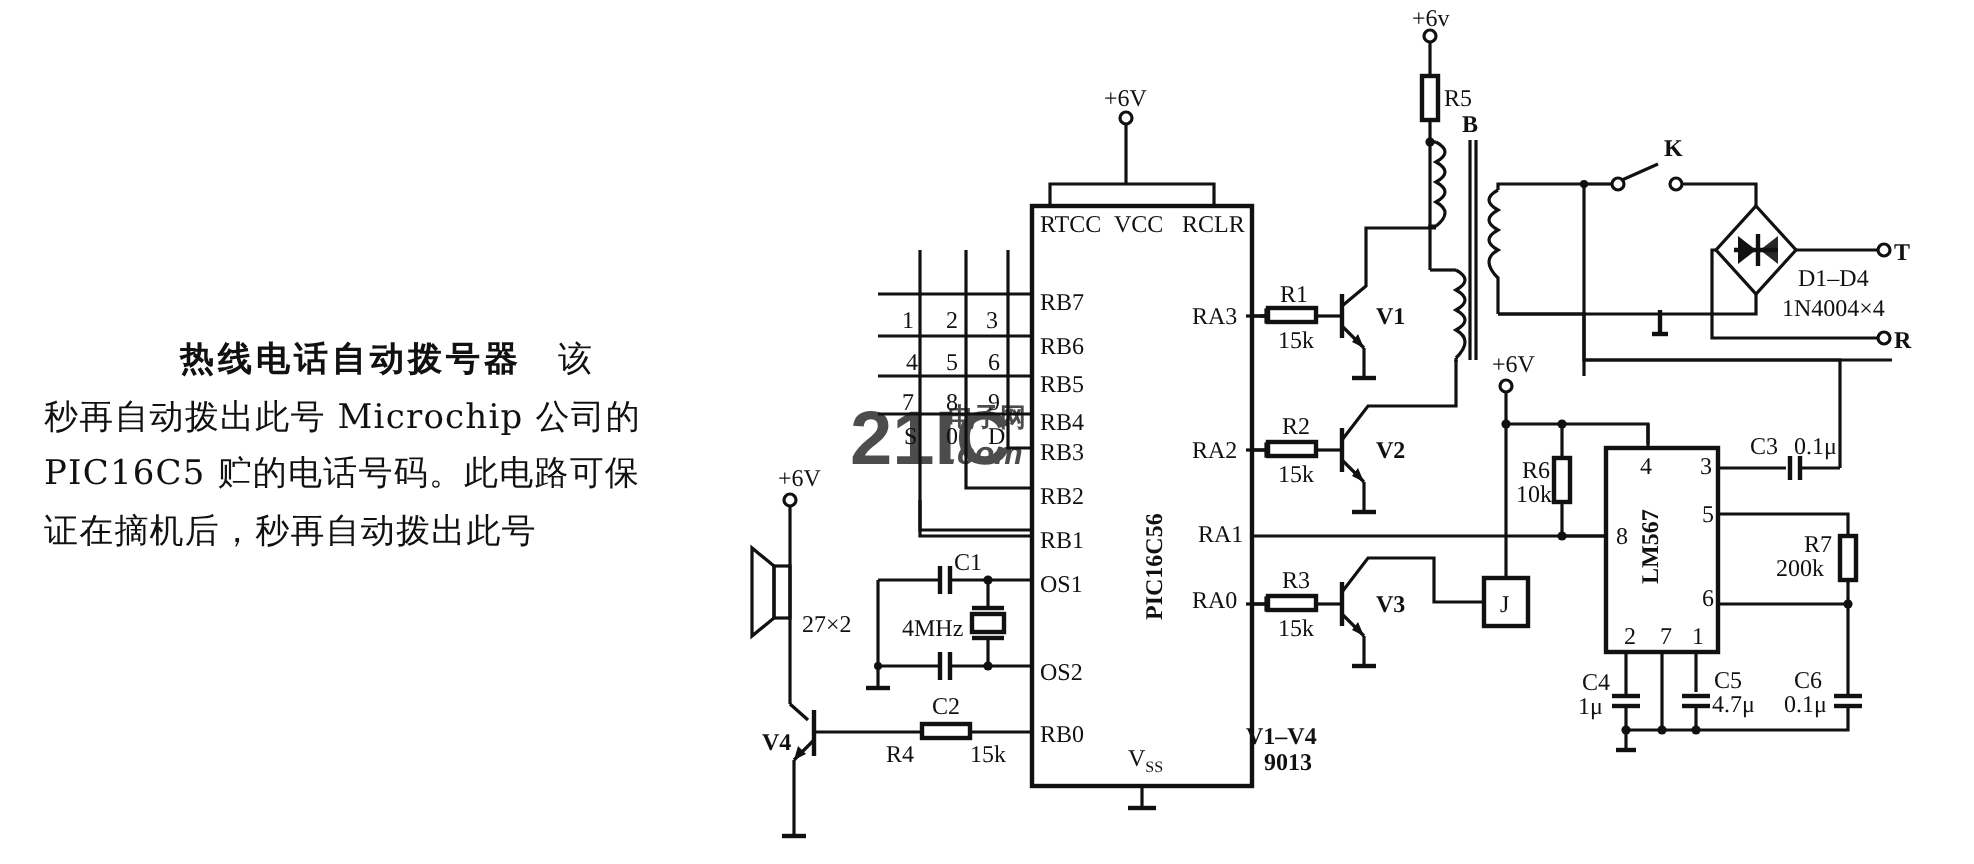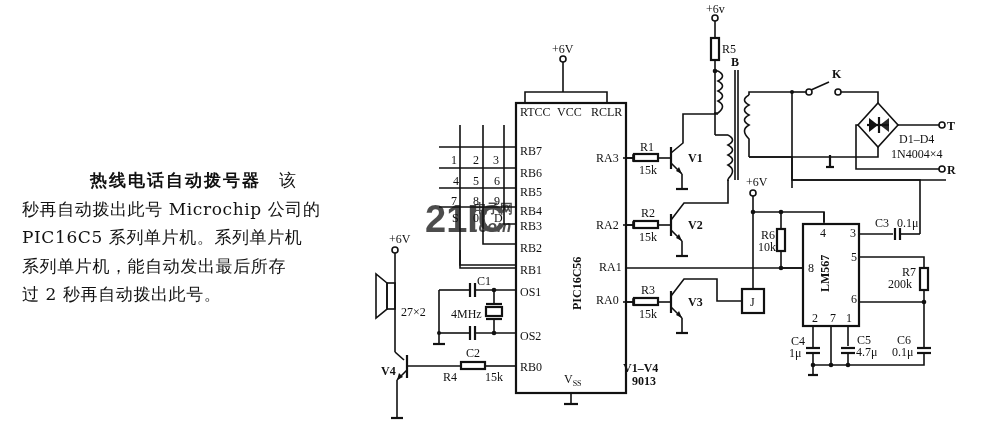--- a/index.html
+++ b/index.html
@@ -21,23 +21,22 @@
   .lbl { font-size: 12px; }
   .lblb { font-size: 12px; font-weight: bold; }
   .wm { font-family: "Liberation Sans", "DejaVu Sans", sans-serif; font-weight: bold; }
 </style>
 </head>
 <body>
 
 <div id="desc">
   <span class="line"><span class="indent"></span><span class="title">热线电话自动拨号器</span><span class="sp"></span><span>该</span></span>
   <span class="line">秒再自动拨出此号 Microchip 公司的</span>
-  <span class="line">PIC16C5 系列单片机。系列单片机</span>
-  <span class="line">系列单片机，能自动发出最后所存</span>
-  <span class="line">过 2 秒再自动拨出此号。</span>
+  <span class="line">PIC16C5 贮的电话号码。此电路可保</span>
+  <span class="line">证在摘机后，秒再自动拨出此号</span>
 </div>
 
 <svg id="schem" width="987" height="432" viewBox="0 0 987 432">
 
   <g opacity="0.75">
     <text class="wm" x="425" y="232" font-size="38" fill="#ec8a8a">21IC</text>
     <text class="wm" x="474" y="213" font-size="13" fill="#a9a9d6">电子网</text>
     <text class="wm" x="474" y="232" font-size="16" fill="#a9a9d6" font-style="italic">.com</text>
   </g>
 

